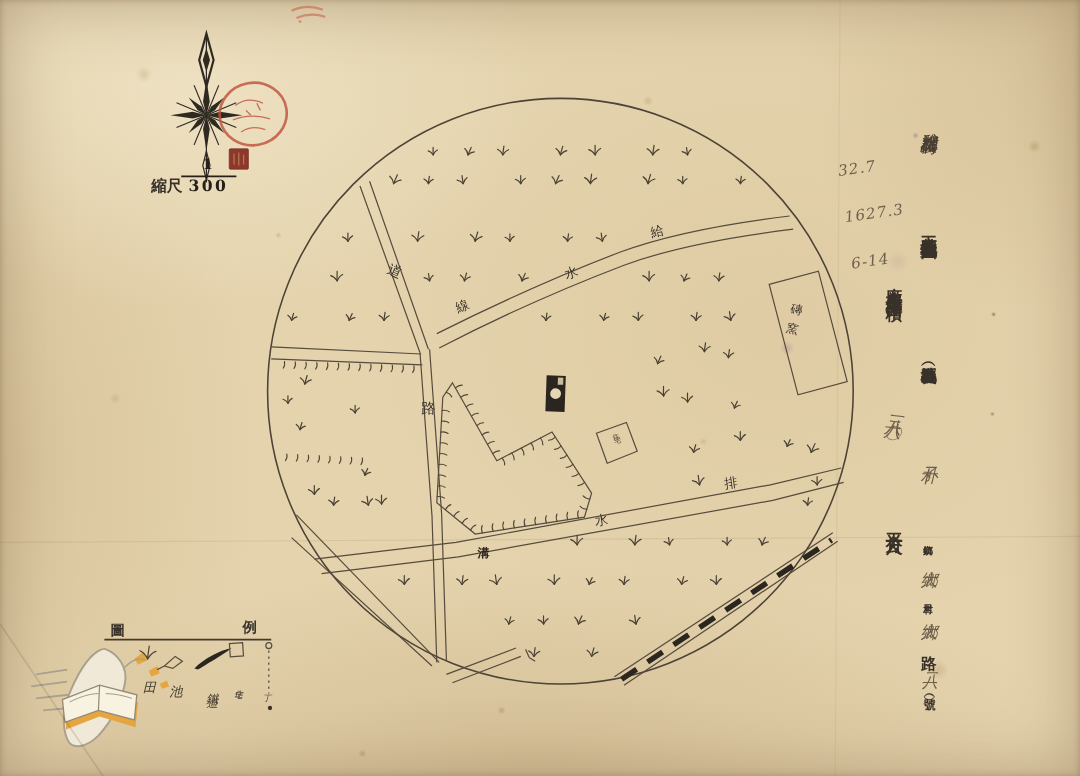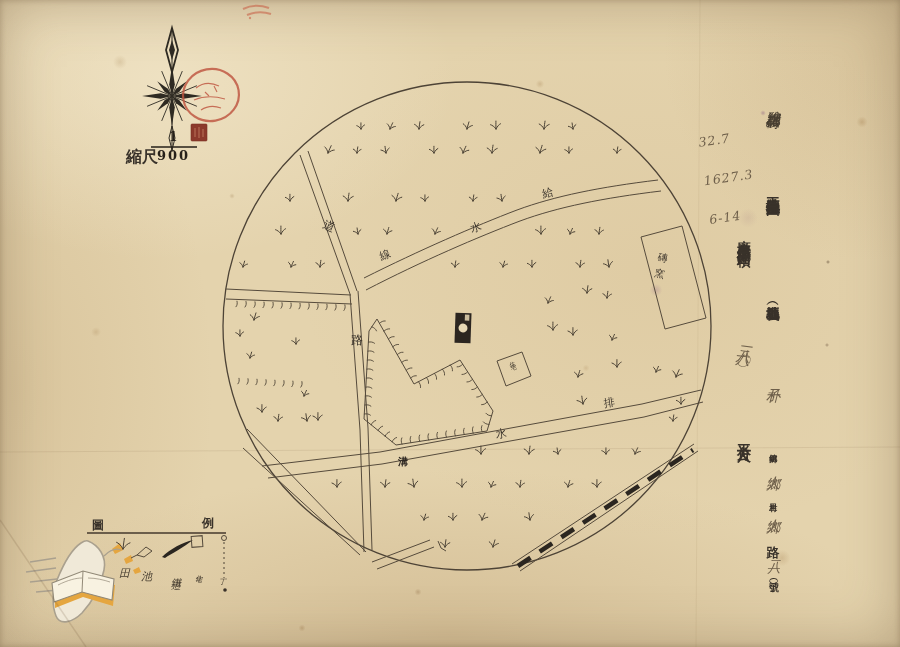--- a/index.html
+++ b/index.html
@@ -322,23 +322,23 @@
       <use href="#tuft" transform="translate(493,547) rotate(8) scale(0.96)"></use>
       <use href="#tuft" transform="translate(254,320) rotate(8) scale(0.96)"></use>
       <use href="#tuft" transform="translate(296,344) rotate(-8) scale(0.80)"></use>
       <use href="#tuft" transform="translate(250,358) rotate(8) scale(0.80)"></use>
       <use href="#tuft" transform="translate(304,396) rotate(16) scale(0.80)"></use>
       <use href="#tuft" transform="translate(262,412) rotate(-8) scale(0.96)"></use>
       <use href="#tuft" transform="translate(240,336) rotate(-8) scale(0.80)"></use>
       <use href="#tuft" transform="translate(318,420) rotate(-8) scale(0.96)"></use>
     </svg>
 
-  <div class="lbl typed" style="left:126px;top:149px;font-size:16px;letter-spacing:0;">縮尺</div>
+  <div class="lbl typed" style="left:126px;top:149px;font-size:13px;letter-spacing:0;">縮尺</div>
   <div class="lbl typed" style="left:169px;top:131px;font-size:12px;font-weight:700;color:#262019;">1</div>
-  <div class="lbl typed" style="left:157px;top:149px;font-size:13px;font-weight:700;letter-spacing:2px;color:#262019;">900</div>
+  <div class="lbl typed" style="left:157px;top:149px;font-size:13px;font-weight:700;letter-spacing:2px;color:#262019;">300</div>
 
   <div class="lbl pencil" style="left:694px;top:110px;font-size:12.5px;transform:rotate(-8deg);letter-spacing:1px;">
     <div>32.7</div>
     <div>1627.3</div>
     <div>6-14</div>
   </div>
 
   <div class="lbl vert hand" style="left:765px;top:100px;font-size:14px;letter-spacing:1px;transform:rotate(-2deg);">雅記機製磚</div>
   <div class="lbl vert typed" style="left:766px;top:185px;font-size:14px;">工廠基地位置圖</div>
   <div class="lbl vert typed" style="left:766px;top:296px;font-size:13px;letter-spacing:0;">（地址嘉義縣</div>

